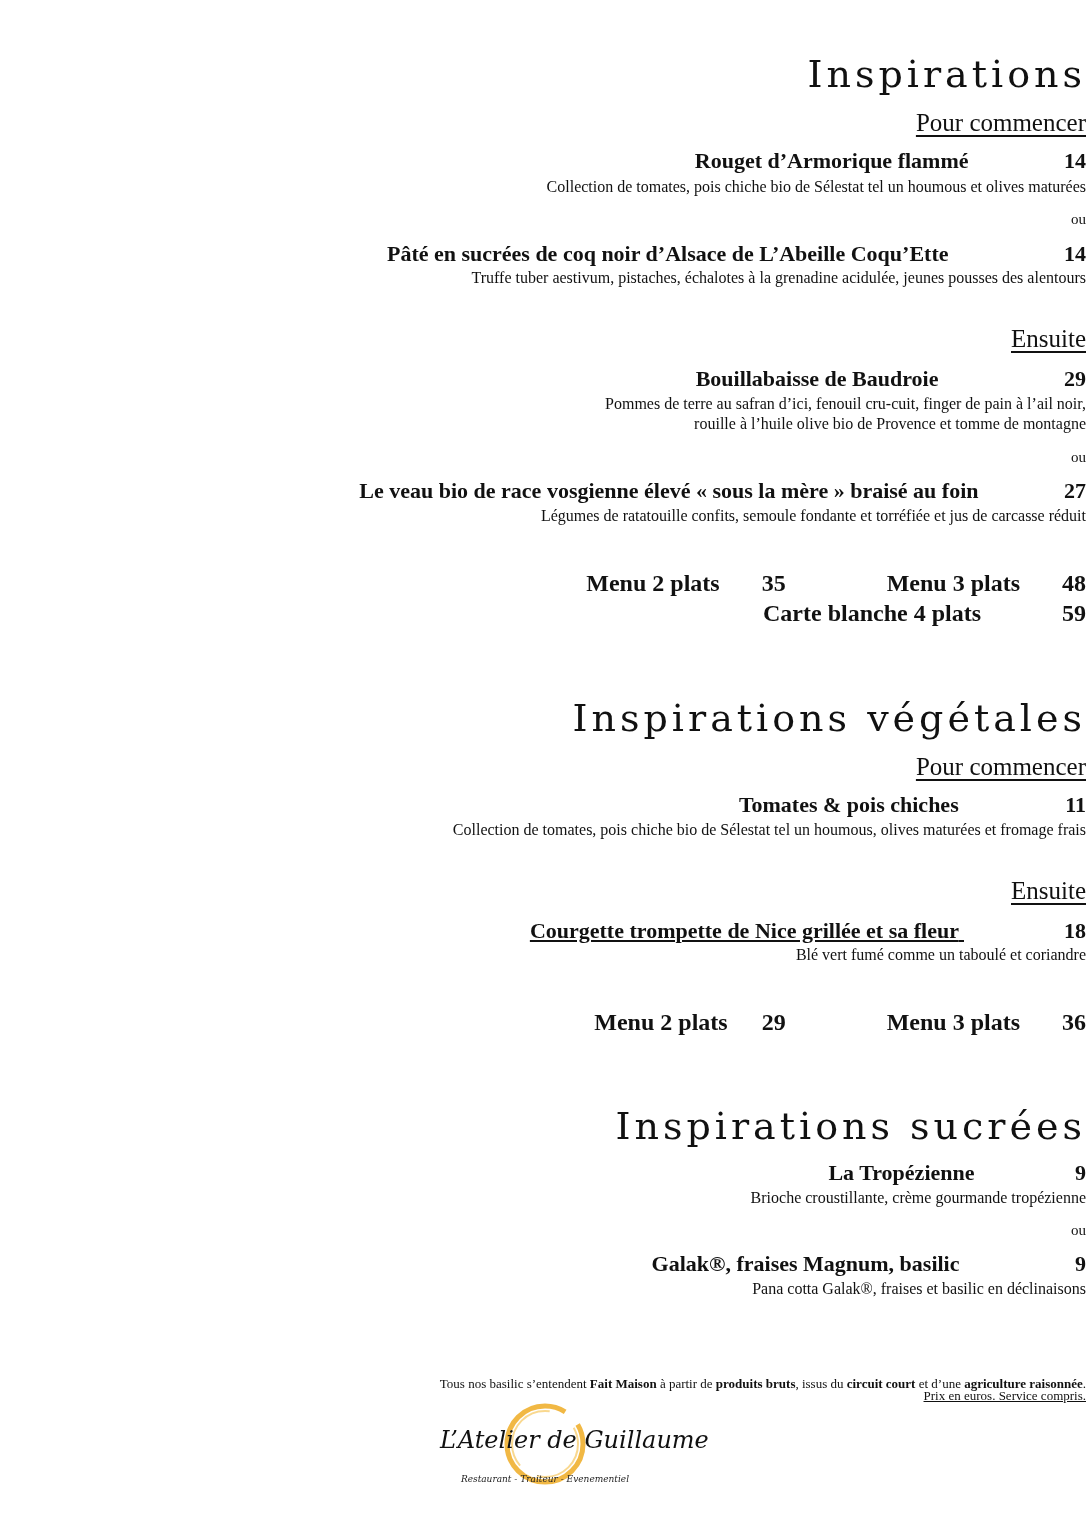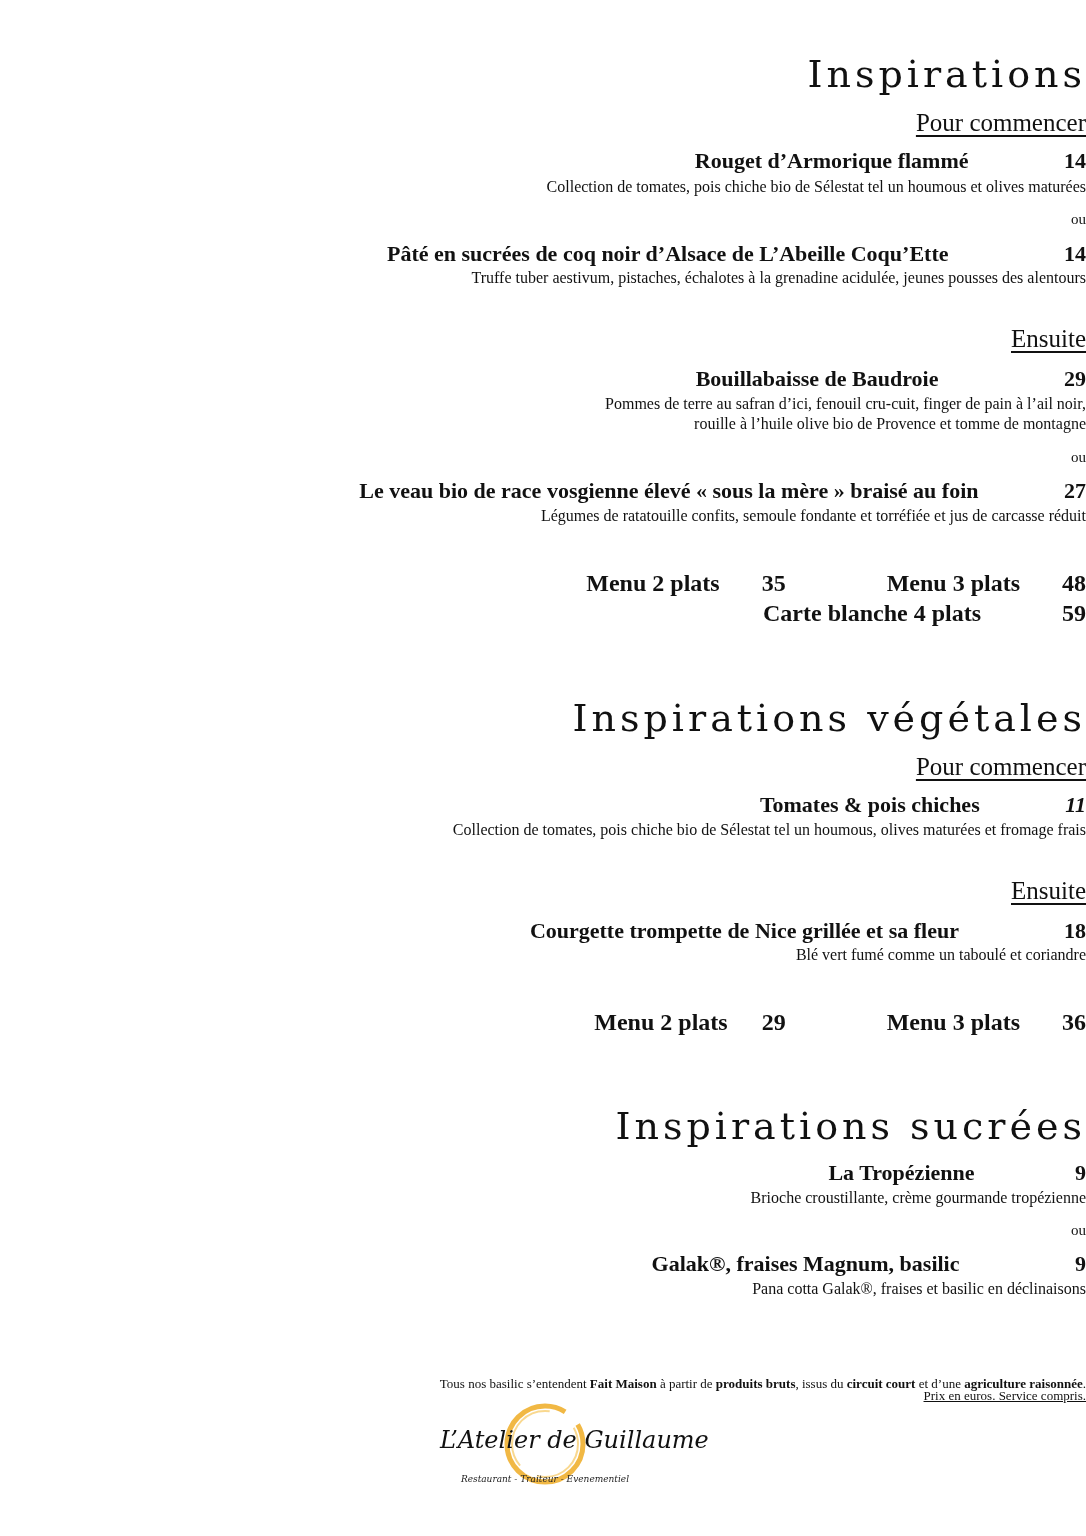--- a/index.html
+++ b/index.html
@@ -60,27 +60,27 @@
 <div class="abs menu-line" style="top:599px;">
   <span>Carte blanche 4 plats</span>
   <span style="margin-left:75px;">59</span>
 </div>
 
 <div class="abs h1" style="top:696px;">Inspirations végétales</div>
 <div class="abs h2" style="top:752px;">Pour commencer</div>
 
 <div class="abs dish" style="top:792px;">
   <span>Tomates &amp; pois chiches</span>
-  <span class="price" style="margin-left:80px;font-style:italic;">11</span>
+  <span class="price" style="margin-left:101px;">11</span>
 </div>
 <div class="abs desc" style="top:820px;">Collection de tomates, pois chiche bio de Sélestat tel un houmous, olives maturées et fromage frais</div>
 
 <div class="abs h2" style="top:876px;">Ensuite</div>
 
-<div class="abs dish" style="top:918px;">
+<div class="abs dish" style="top:918px;text-decoration:underline;">
   <span>Courgette trompette de Nice grillée et sa fleur</span>
   <span class="price" style="margin-left:100px;">18</span>
 </div>
 <div class="abs desc" style="top:945px;">Blé vert fumé comme un taboulé et coriandre</div>
 
 <div class="abs menu-line" style="top:1008px;">
   <span>Menu 2 plats</span>
   <span style="margin-left:28px;">29</span>
   <span style="margin-left:95px;">Menu 3 plats</span>
   <span style="margin-left:36px;">36</span>

